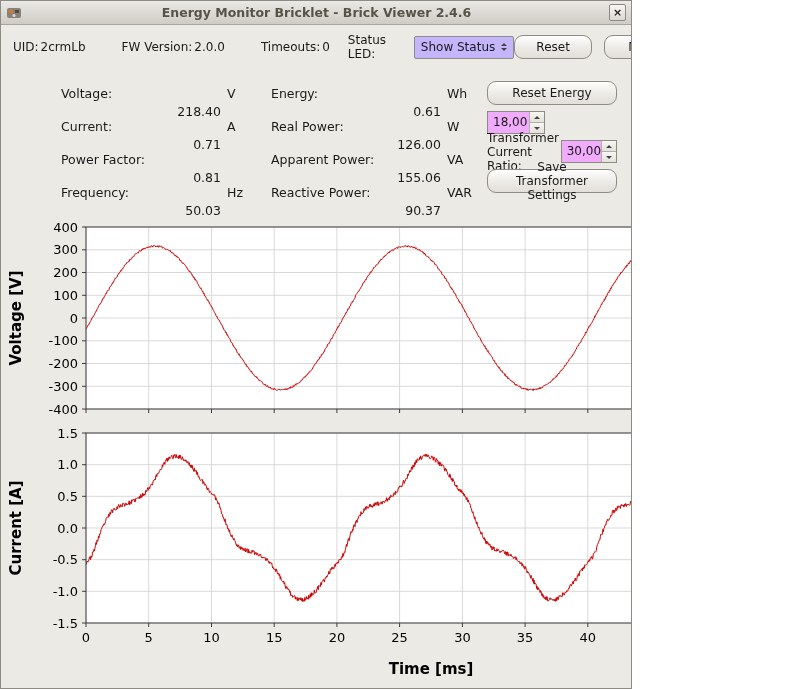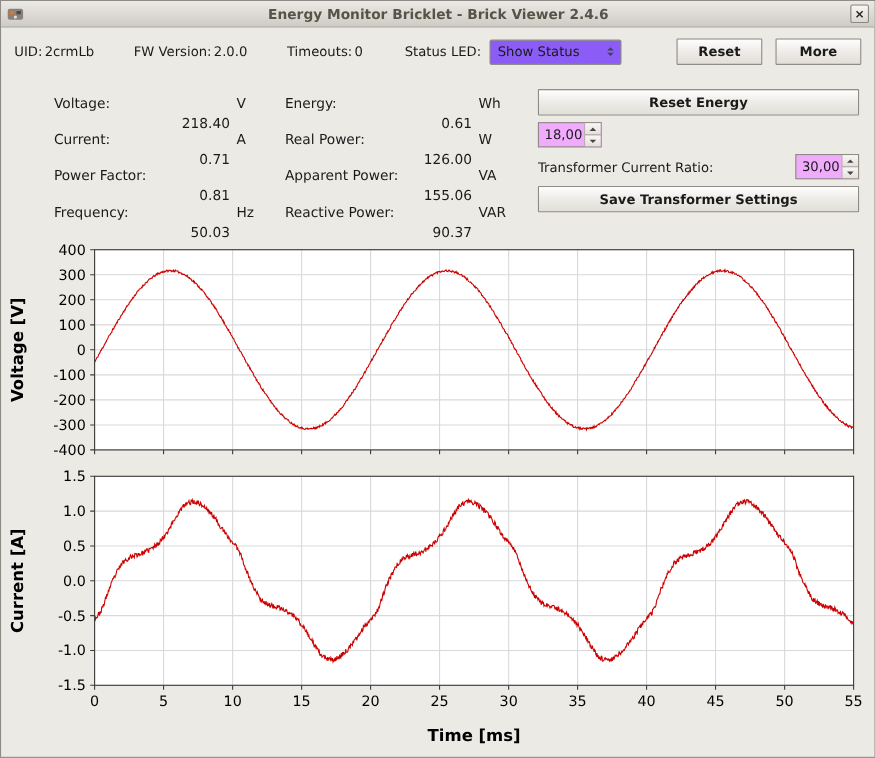--- a/index.html
+++ b/index.html
@@ -1,18 +1,18 @@
 <!DOCTYPE html>
 <html><head>
 <meta charset="utf-8">
 <style>
   html,body { margin:0; padding:0; background:#ffffff; }
   * { box-sizing:border-box; }
   .window {
-    width:796px; height:689px;
+    width:632px; height:689px;
     background:#ECEAE5;
     border:1px solid #8e8a84;
     font-family:"DejaVu Sans","Liberation Sans",sans-serif;
     font-size:12px; color:#1a1a1a;
     overflow:hidden;
   }
   
   .titlebar {
     height:24px;
     background:linear-gradient(#ebe9e5,#cfccc5);
@@ -27,44 +27,44 @@
     border:1px solid #8b8781; border-radius:2px;
     background:linear-gradient(#f8f6f3,#dcd8d1);
     display:flex; align-items:center; justify-content:center;
     font-size:11px; font-weight:bold; color:#222; cursor:default;
   }
   
   .topbar { height:40px; display:flex; align-items:center; padding:0 12px; margin-top:2px; }
   .pair { display:inline-flex; gap:2px; white-space:nowrap; }
   .g2 { margin-left:36px; }
   .g3 { margin-left:36px; }
-  .g4 { margin-left:38px; display:flex; align-items:center; gap:8px; }
+  .g4 { margin-left:18px; display:flex; align-items:center; gap:8px; }
   .spacer { flex:1; }
   .btn {
     height:24px; min-width:78px;
-    border:1px solid #8f8b85; border-radius:1px;
+    border:1px solid #8f8b85; border-radius:9px;
     background:linear-gradient(#fefefe,#efede9 45%,#e2dfd9);
     font-family:inherit; font-size:12px; color:#1a1a1a;
     display:flex; align-items:center; justify-content:center;
-    padding:0 14px; cursor:default;font-weight:bold;
+    padding:0 14px; cursor:default;
   }
   .more { margin-left:12px; }
   .combo {
-    width:120px; height:23px; background:#8b5cf6;
+    width:120px; height:23px; background:#c4b5fd;
     border:1px solid #8f8b85; border-radius:2px;
     display:flex; align-items:center;
   }
   .combo .cval { flex:1; padding-left:6px; white-space:nowrap; }
   .combo .arrows { width:15px; display:flex; flex-direction:column; align-items:center; justify-content:center; gap:2px; padding-right:3px; }
   .tri-up { width:0; height:0; border-left:4px solid transparent; border-right:4px solid transparent; border-bottom:4px solid #444; }
   .tri-down { width:0; height:0; border-left:4px solid transparent; border-right:4px solid transparent; border-top:4px solid #444; }
   .tri-up.small { border-left-width:3px; border-right-width:3px; border-bottom-width:3.5px; }
   .tri-down.small { border-left-width:3px; border-right-width:3px; border-top-width:3.5px; }
   
-  .main-info { height:140px; display:flex; padding:8px 12px 0 12px; }
+  .main-info { height:140px; display:flex; padding:8px 12px 0 24px; }
   .readings {
     display:grid;
     grid-template-columns:108px 52px 50px 114px 56px 46px;
     grid-auto-rows:33px;
     align-items:center;
     padding-left:36px; padding-top:2px;
     font-size:12.5px;
   }
   .rvalue { text-align:right;margin-top:36px; }
   .runit  { padding-left:6px; }

